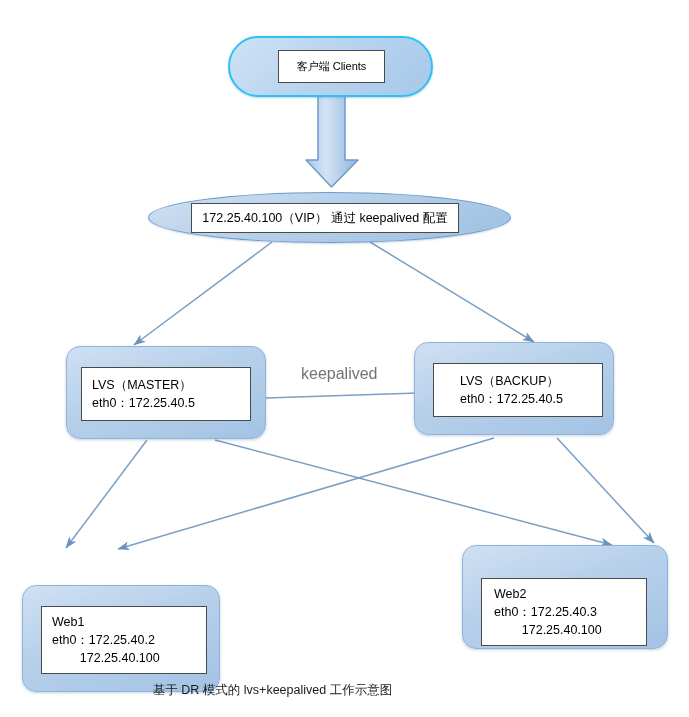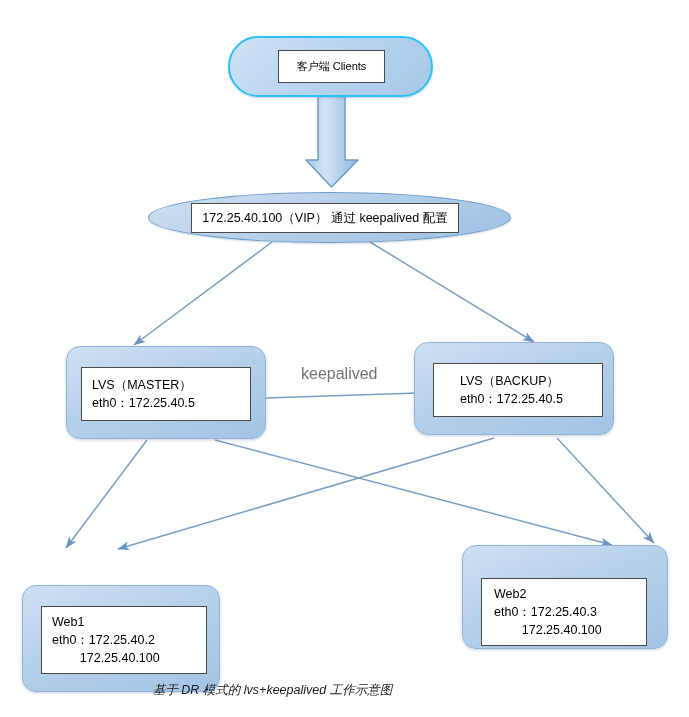--- a/index.html
+++ b/index.html
@@ -159,15 +159,15 @@
   </div>
 
   <div class="node rect-shape" style="left:462px; top:545px; width:206px; height:104px;">
     <div class="label-box" style="left:18px; top:20px; width:166px; height:68px; padding-left:12px;margin-top:12px;">
       <div class="label-line fs12">Web2</div>
       <div class="label-line fs12">eth0：172.25.40.3</div>
       <div class="label-line fs12">        172.25.40.100</div>
     </div>
   </div>
 
-  <div class="caption" style="left:0; top:682px; width:545px;font-style:italic;">基于 DR 模式的 lvs+keepalived 工作示意图</div>
+  <div class="caption" style="left:0; top:682px; width:545px;">基于 DR 模式的 lvs+keepalived 工作示意图</div>
 
 </div>
 
 </body></html>

